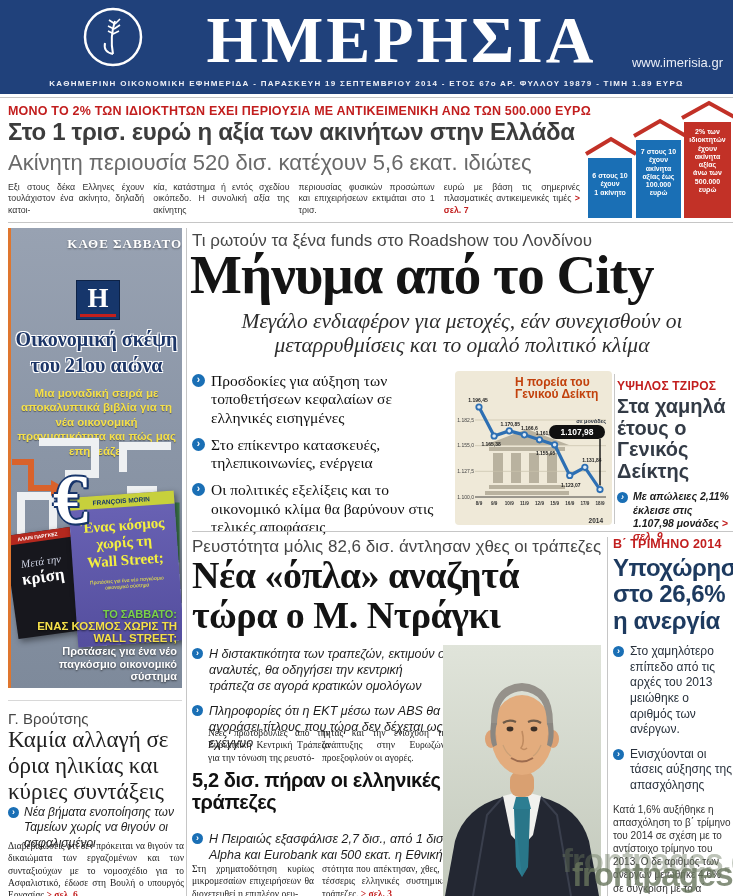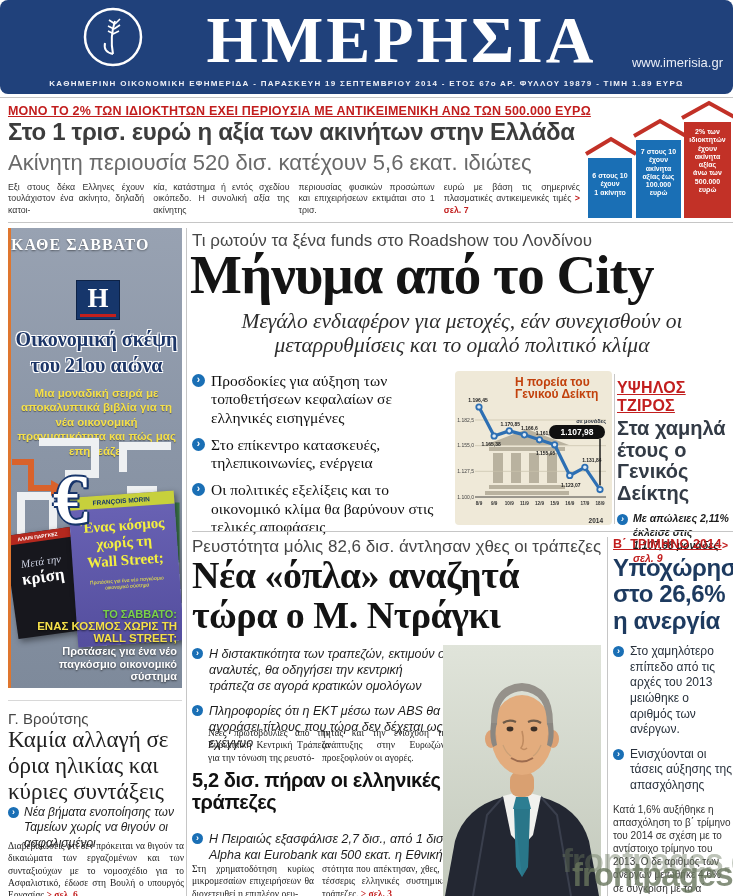--- a/index.html
+++ b/index.html
@@ -1,47 +1,47 @@
 <!DOCTYPE html>
 <html><head>
 <meta charset="utf-8">
 <style>
   html,body{margin:0;padding:0;background:#e9e9e9;}
   #page{position:relative;width:733px;height:896px;background:#fff;overflow:hidden;
         font-family:"Liberation Sans","DejaVu Sans",sans-serif;margin:0 auto;}
   .abs{position:absolute;}
   .rule{position:absolute;background:#c6c6c6;}
   
-  #masthead{left:0;top:0;width:733px;height:94px;background:#20417b;border-radius:8px;}
+  #masthead{left:0;top:0;width:733px;height:94px;background:#20417b;}
   #brand-title{left:140px;right:70px;top:2px;text-align:center;color:#fff;
     font-family:"Liberation Serif","DejaVu Serif",serif;font-weight:bold;font-size:66px;
     letter-spacing:3px;line-height:76px;}
   #site{right:10px;top:55px;color:#e9edf6;font-size:13px;}
   #dateline{left:0;right:0;bottom:6px;text-align:center;color:#eef0f7;font-size:8px;
     font-weight:bold;letter-spacing:1.3px;}
   #logo{left:82px;top:6px;width:62px;height:62px;}
   
-  .kicker-red{color:#c21e1e;font-weight:bold;font-size:12.5px;letter-spacing:.2px;text-decoration:underline;}
+  .kicker-red{color:#c21e1e;font-weight:bold;font-size:12.5px;letter-spacing:.2px;}
   #ts-head{left:8px;top:118px;width:640px;font-weight:bold;font-size:24px;color:#3c3c3c;
     white-space:nowrap;letter-spacing:-.3px;}
   #ts-deck{left:8px;top:150px;width:600px;font-size:22px;color:#6a6a6a;white-space:nowrap;}
   #ts-cols{left:8px;top:182px;width:572px;display:flex;gap:9px;}
   .tcol{flex:1;font-size:8.8px;line-height:1.3;color:#333;text-align:justify;}
   .pref{color:#c21e1e;font-weight:bold;}
   
   #houses{left:588px;top:104px;width:145px;height:114px;}
   .house{position:absolute;bottom:0;color:#fff;font-weight:bold;font-size:7px;
     line-height:1.18;text-align:center;white-space:pre-line;padding-top:3px;box-sizing:border-box;}
   .roof{position:absolute;}
   
   #promo{left:8px;top:228px;width:174px;height:460px;border-left:3px solid #df762e;
     background:linear-gradient(180deg,#98a2b2 0%,#8b96a7 45%,#7e8a9b 100%);
     box-sizing:border-box;overflow:hidden;}
-  .promo-top{position:absolute;left:0;right:0;text-align:left;color:#fff;
-    font-family:"Liberation Serif","DejaVu Serif",serif;font-weight:bold;font-size:16px;
+  .promo-top{position:absolute;left:0;right:0;text-align:right;color:#fff;
+    font-family:"Liberation Serif","DejaVu Serif",serif;font-weight:bold;font-size:13px;
     letter-spacing:1px;text-shadow:0 1px 2px rgba(0,0,0,.45);}
   #promo-hlogo{position:absolute;left:65px;top:52px;width:42px;height:38px;background:#16366b;
     color:#fff;text-align:center;font-family:"Liberation Serif","DejaVu Serif",serif;
     font-weight:bold;font-size:27px;line-height:34px;border:1px solid #0d2246;}
   #promo-hlogo .bar{position:absolute;left:3px;right:3px;bottom:2px;height:3px;background:#c2201d;}
   .promo-series{position:absolute;left:0;right:0;text-align:center;color:#1d3667;
     font-family:"Liberation Serif","DejaVu Serif",serif;font-weight:bold;font-size:20px;
     text-shadow:-1px -1px 0 #fff,1px -1px 0 #fff,-1px 1px 0 #fff,1px 1px 0 #fff;}
   #promo-desc{position:absolute;left:4px;right:4px;top:158px;text-align:center;color:#f5e04a;
     font-weight:bold;font-size:11.5px;line-height:1.25;text-shadow:0 1px 1px rgba(0,0,0,.4);}
@@ -299,21 +299,21 @@
         <text x="136.875" y="91.28266666666674" text-anchor="middle" font-size="5" font-weight="bold" fill="#222">1.131,84</text>
       </svg>
     <div id="chart-title">Η πορεία του Γενικού Δείκτη</div>
     <div id="chart-unit">σε μονάδες</div>
     <div id="chart-badge">1.107,98</div>
     <div id="chart-year">2014</div>
   </div>
 
   <div class="rule" style="left:614px;top:374px;width:1px;height:150px;"></div>
   <div id="ix" class="abs">
-    <div class="kicker-red" style="font-size:16px;">ΥΨΗΛΟΣ ΤΖΙΡΟΣ</div>
+    <div class="kicker-red" style="font-size:12px;">ΥΨΗΛΟΣ ΤΖΙΡΟΣ</div>
     <div id="ix-head">Στα χαμηλά έτους ο Γενικός Δείκτης</div>
     <div id="ix-bullet">
       <span class="bdot sm">›</span>
       <span><span>Με απώλειες 2,11% έκλεισε στις 1.107,98 μονάδες </span><span class="pref">&gt; σελ. 9</span></span>
     </div>
   </div>
 
   <div class="rule" style="left:192px;top:531px;width:541px;height:1px;"></div>
 
   <div id="d-kicker" class="abs">Ρευστότητα μόλις 82,6 δισ. άντλησαν χθες οι τράπεζες</div>

